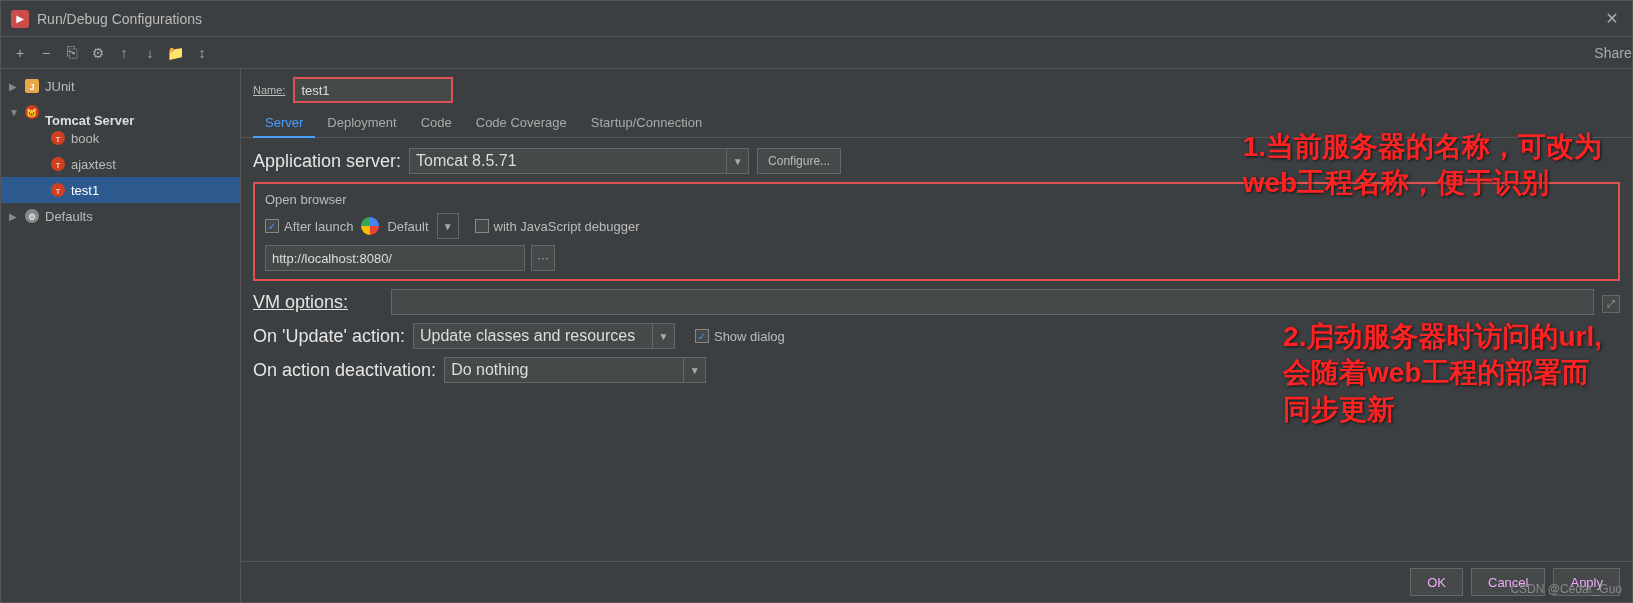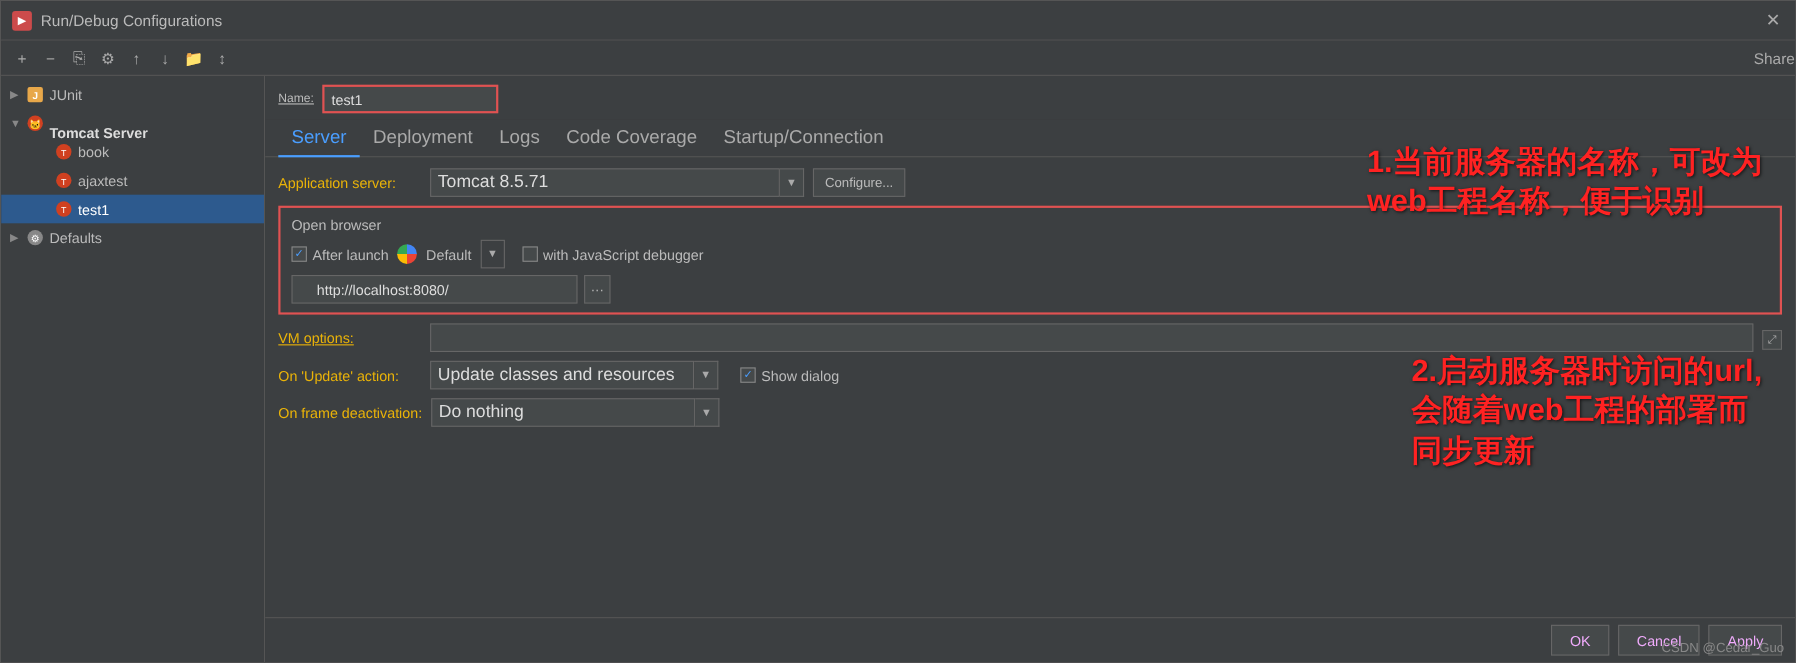--- a/index.html
+++ b/index.html
@@ -172,21 +172,21 @@
       display: flex;
       border-bottom: 1px solid #555;
       background: #3c3f41;
       padding: 0 12px;
       position: relative;
     }
 
     .tab {
       padding: 6px 12px;
       cursor: pointer;
-      font-size: 17px;
+      font-size: 13px;
       color: #aaa;
       border-bottom: 2px solid transparent;
       margin-bottom: -1px;
     }
     .tab.active {
       color: #4a9eff;
       border-bottom: 2px solid #4a9eff;
     }
 
     .form-area {
@@ -196,22 +196,22 @@
     }
 
     .form-row {
       display: flex;
       align-items: center;
       margin-bottom: 8px;
       gap: 8px;
     }
 
     .form-label {
-      color: #eab308;
-      font-size: 13px;
+      color: #e5e5e5;
+      font-size: 18px;
       min-width: 130px;
     }
     .form-label.underline { text-decoration: underline; }
 
     .form-input {
       background: #45494a;
       border: 1px solid #666;
       color: #ddd;
       padding: 2px 6px;
       font-size: 16px;
@@ -302,21 +302,21 @@
     .url-row {
       display: flex;
       align-items: center;
       gap: 6px;
     }
 
     .url-input {
       background: #45494a;
       border: 1px solid #666;
       color: #ddd;
-      padding: 2px 22px;
+      padding: 2px 6px;
       font-size: 13px;
       height: 26px;
       width: 260px;
       outline: none;
     }
 
     .ellipsis-btn {
       background: #45494a;
       border: 1px solid #666;
       color: #bbb;
@@ -532,21 +532,21 @@
       <div class="right-panel">
 
         <div class="name-row">
           <span class="name-label">Name:</span>
           <input class="name-input" type="text" value="test1" style="">
         </div>
 
         <div class="tabs">
           <div class="tab active">Server</div>
           <div class="tab">Deployment</div>
-          <div class="tab">Logs</div>
+          <div class="tab">Code</div>
           <div class="tab">Code Coverage</div>
           <div class="tab">Startup/Connection</div>
         </div>
 
         <div class="form-area">
 
           <div class="form-row">
             <span class="form-label">Application server:</span>
             <div class="form-select-container">
               <input class="form-input" type="text" value="Tomcat 8.5.71" style="flex: 1 1 0%;">
@@ -588,21 +588,21 @@
               <input class="form-input" type="text" value="Update classes and resources" style="width: 240px; flex: 0 0 auto;">
               <div class="dropdown-arrow-btn">▼</div>
             </div>
             <div class="show-dialog-check">
               <div class="checkbox">✓</div>
               <span>Show dialog</span>
             </div>
           </div>
 
           <div class="form-row">
-            <span class="form-label">On frame deactivation:</span>
+            <span class="form-label">On action deactivation:</span>
             <div style="display:flex; align-items:center; gap:0;border-radius:12px;">
               <input class="form-input" type="text" value="Do nothing" style="width: 240px; flex: 0 0 auto;">
               <div class="dropdown-arrow-btn">▼</div>
             </div>
           </div>
         </div>
 
         <div class="footer">
           <div class="watermark">CSDN @Cedar_Guo</div>
           <button class="footer-btn">OK</button>

